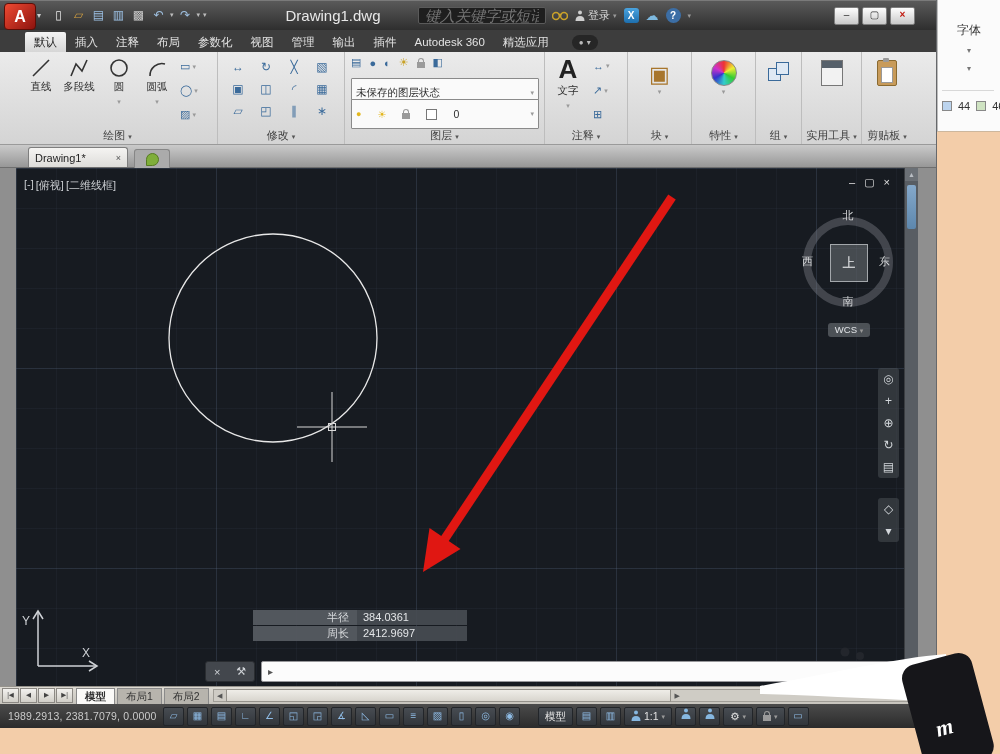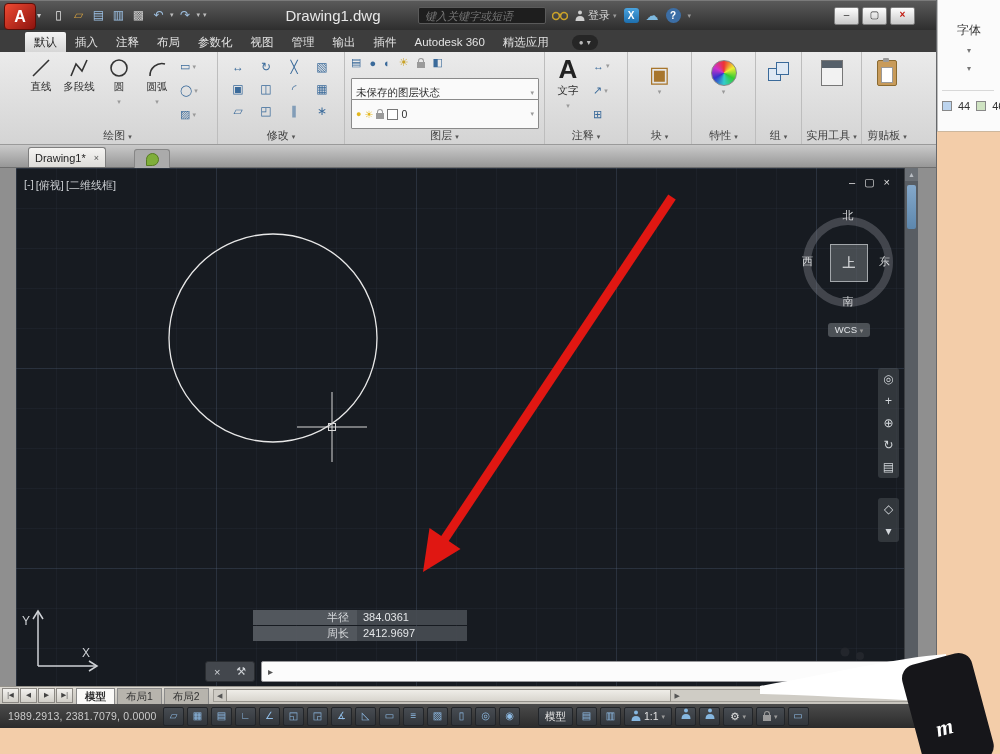--- a/index.html
+++ b/index.html
@@ -16,21 +16,21 @@
     color:#fff;font-weight:bold;font-size:16px;text-align:center;line-height:25px;}
   .logo-caret{position:absolute;left:37px;top:10px;color:#cfcfcf;font-size:8px;}
   .qat{position:absolute;left:50px;top:5px;display:flex;align-items:center;gap:3px;}
   .qat .ic{width:17px;height:18px;font-size:12px;line-height:18px;text-align:center;color:#cfe0ef;}
   .ic.c-new{color:#ececec}.ic.c-open{color:#d9a441}.ic.c-save{color:#9cc0e4}
   .ic.c-plot{color:#c8c8c8}.ic.c-ur{color:#9fc0e0}
   .qat .sm-caret{font-size:7px;color:#bdbdbd;}
   .doc-title{position:absolute;left:258px;top:0;width:150px;height:30px;line-height:30px;
     text-align:center;color:#e8e8e8;font-size:15px;}
   .search{position:absolute;left:418px;top:6px;width:128px;height:17px;background:#1e1e1e;
-    border:1px solid #5a5a5a;border-radius:2px;color:#999;font-size:11px;font-style:italic;
+    border:1px solid #5a5a5a;border-radius:2px;color:#999;font-size:15px;font-style:italic;
     padding:0 6px;font-family:"Liberation Sans",sans-serif;box-sizing:border-box;}
   .infocenter{position:absolute;left:552px;top:5px;display:flex;align-items:center;gap:7px;color:#d6d6d6;font-size:11px;}
   .ic-btn{display:flex;align-items:center;gap:3px;height:19px;}
   .x-badge{width:15px;height:15px;background:linear-gradient(#4aa3df,#1d6fae);border-radius:3px;
     color:#fff;font-size:10px;font-weight:bold;text-align:center;line-height:15px;}
   .cloud{color:#7db9e0;font-size:13px;}
   .help{width:15px;height:15px;background:#3c6ea5;border-radius:50%;color:#fff;font-size:10px;
     text-align:center;line-height:15px;font-weight:bold;}
   .win-btns{position:absolute;left:834px;top:6px;display:flex;gap:3px;}
   .win-btn{width:23px;height:16px;background:linear-gradient(#fdfdfd,#c9c9c9);
@@ -49,41 +49,41 @@
   .panel{position:absolute;top:0;height:92px;border-right:1px solid #bdbdbd;box-sizing:border-box;}
   .panel-label{position:absolute;bottom:1px;left:0;width:100%;text-align:center;font-size:11px;color:#3f3f3f;}
   .panel-label .sm-caret{font-size:7px;color:#555;}
   .big-tool{position:absolute;top:4px;width:38px;text-align:center;font-size:10.5px;color:#2f2f2f;}
   .big-tool svg{display:block;margin:0 auto;}
   .sm-grid{position:absolute;display:flex;align-items:center;gap:2px;font-size:11px;color:#3a6a9a;}
   .mod-grid{position:absolute;left:6px;top:4px;width:118px;display:grid;
     grid-template-columns:repeat(4,28px);grid-auto-rows:22px;justify-items:center;align-items:center;
     font-size:12px;color:#3a6a9a;}
   .drop{position:absolute;height:30px;background:#fafafa;border:1px solid #8a8a8a;border-radius:1px;
-    font-size:10.5px;color:#2e2e2e;display:flex;align-items:center;padding:0 4px;box-sizing:border-box;gap:3px;}
+    font-size:10.5px;color:#2e2e2e;display:flex;align-items:center;padding:0 4px;box-sizing:border-box;gap:16px;}
   .drop .flex1{flex:1;overflow:hidden;white-space:nowrap;}
   .swatch{width:9px;height:9px;background:#fff;border:1px solid #777;}
   .mini-lock{position:relative;width:8px;height:6px;background:#9a9a9a;display:inline-block;margin-top:4px;}
   .mini-lock:before{content:"";position:absolute;top:-4px;left:1px;width:4px;height:4px;
     border:1.5px solid #9a9a9a;border-bottom:none;border-radius:3px 3px 0 0;}
   .wheel{width:24px;height:24px;border-radius:50%;margin:8px auto 2px;
     background:conic-gradient(#e33,#ee3,#3c3,#3cc,#33c,#c3c,#e33);border:1px solid #888;}
   .calc{width:20px;height:24px;margin:8px auto 2px;background:#f2f2f2;border:1px solid #777;
     background-image:linear-gradient(#56606a 0 7px,transparent 7px);}
   .clip{position:relative;width:18px;height:24px;margin:8px auto 2px;background:#c89b5a;
     border:1px solid #8a6a30;border-radius:2px;}
   .clip:after{content:"";position:absolute;left:3px;top:6px;width:10px;height:14px;background:#fff;border:1px solid #999;}
   .clip:before{content:"";position:absolute;left:5px;top:-3px;width:6px;height:4px;background:#9a9a9a;border-radius:1px;}
   .grp-ic{position:relative;width:22px;height:20px;margin:10px auto 2px;}
   .grp-ic:before,.grp-ic:after{content:"";position:absolute;width:11px;height:11px;border:1.5px solid #3a6a9a;background:#dfe9f4;}
   .grp-ic:before{left:0;top:6px;}.grp-ic:after{left:8px;top:0;}
   
   .filetabs{position:absolute;left:0;top:145px;width:100%;height:23px;
     background:linear-gradient(#cacaca,#979797);border-bottom:1px solid #6e6e6e;box-sizing:border-box;}
-  .ftab{position:absolute;left:28px;top:2px;height:20px;width:78px;background:linear-gradient(#f5f4f2,#dddcd9);
+  .ftab{position:absolute;left:28px;top:2px;height:20px;width:100px;background:linear-gradient(#f5f4f2,#dddcd9);
     border:1px solid #7e7e7e;border-bottom:none;border-radius:3px 3px 0 0;font-size:11px;color:#222;
     display:flex;align-items:center;padding:0 6px;box-sizing:border-box;gap:6px;}
   .ftab .x{color:#555;font-size:9px;}
   .ftab-new{position:absolute;left:134px;top:4px;width:34px;height:18px;background:#ababab;
     border:1px solid #868686;border-bottom:none;border-radius:3px 3px 0 0;text-align:center;}
   .ftab-new .leaf{display:inline-block;width:11px;height:11px;margin-top:3px;border-radius:50% 50% 50% 0;
     background:#7fae3a;border:1px solid #567a22;}
   
   .canvas{position:absolute;left:16px;top:168px;width:888px;height:518px;background-color:#171b21;
     background-image:

